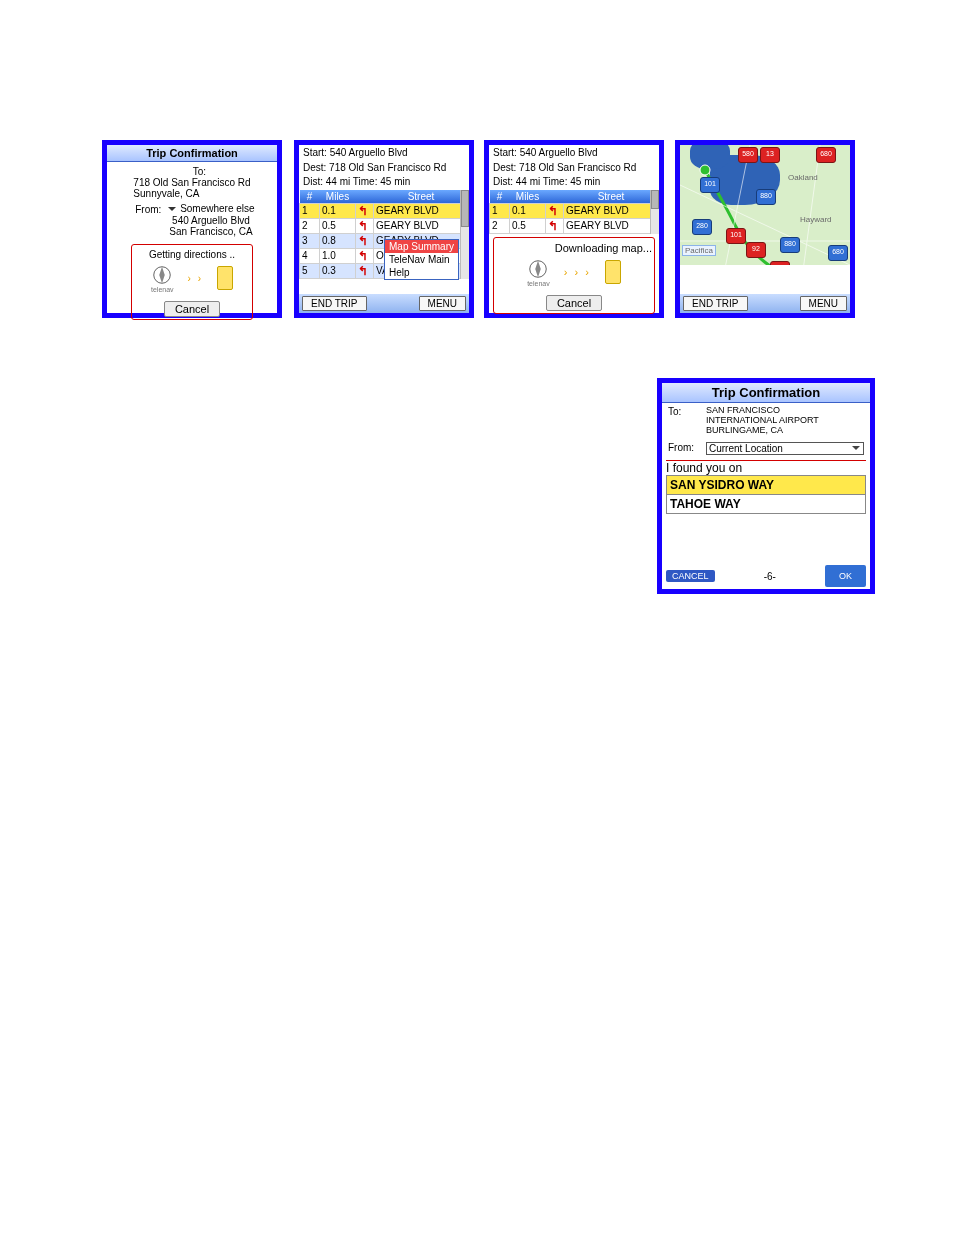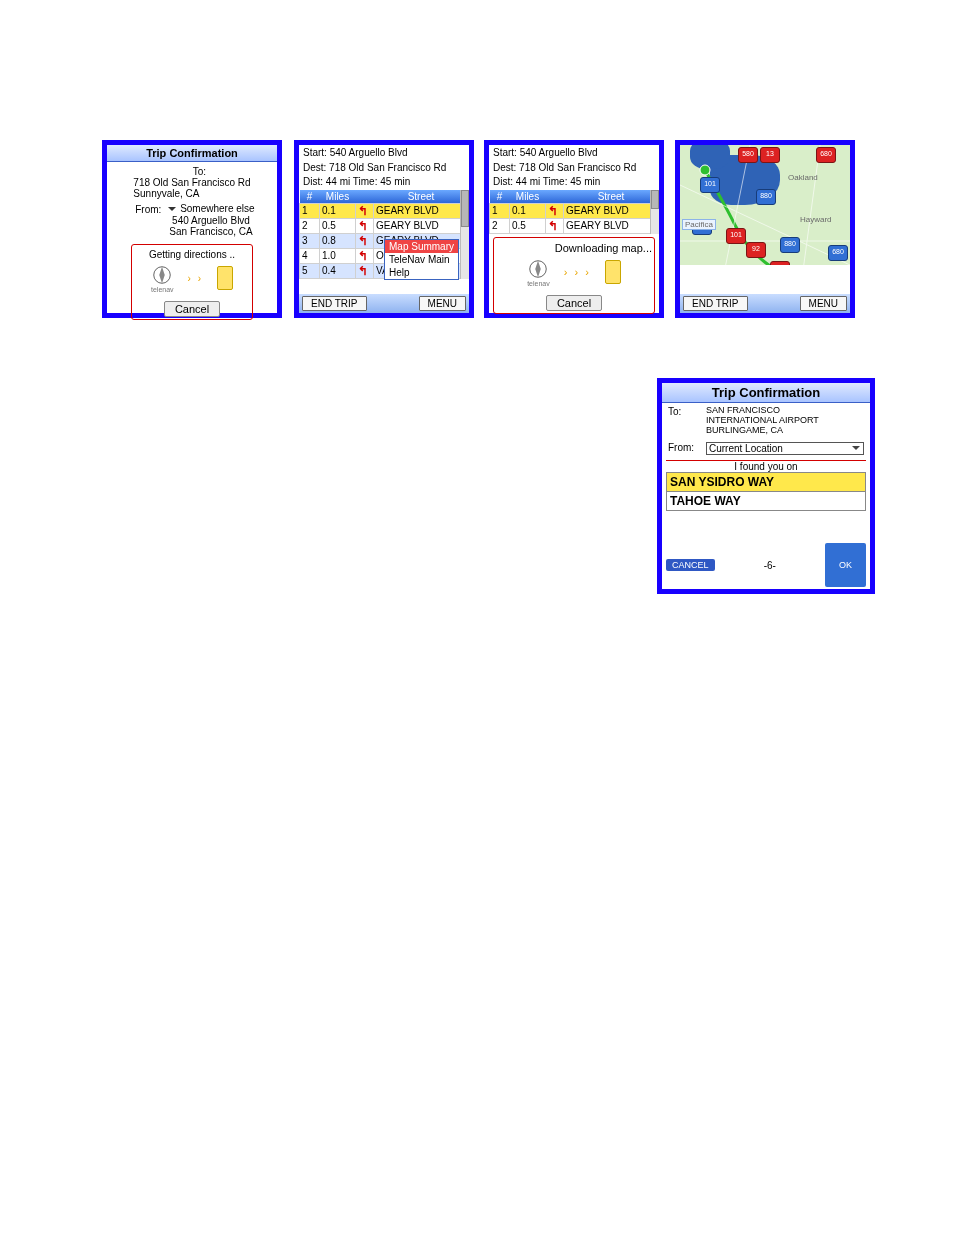--- a/index.html
+++ b/index.html
@@ -31,26 +31,26 @@
   .mapph .mapbg{height:120px;background:#d9eec9;position:relative;overflow:hidden}
   .water{position:absolute;background:#2f63b6}
   .shield{position:absolute;width:18px;height:14px;border-radius:3px;background:#d22;border:1px solid #7a1515;color:#fff;font-size:7px;text-align:center;line-height:12px}
   .shieldb{background:#316fd4;border-color:#173c7a}
   .city{position:absolute;font-size:8px;color:#6a6a6a}
   .phone2{position:absolute;width:218px;height:216px;box-sizing:border-box;border:5px solid #1800ff;background:#fff}
   .row2{display:flex;align-items:flex-start;font-size:10px;padding:3px 6px;gap:6px}
   .row2 label{width:32px}
   .sel2{flex:1;border:1px solid #555;padding:0 14px 0 2px;position:relative;background:#fff}
   .sel2:after{content:"";position:absolute;right:3px;top:50%;margin-top:-2px;border:4px solid transparent;border-top-color:#444}
-  .found{text-align:center;font-size:10px;margin:2px 4px 0;border-top:1px solid #d30000}
+  .found{text-align:left;font-size:12px;margin:2px 4px 0;border-top:1px solid #d30000}
   .yrow{margin:0 4px;padding:2px 3px;font-weight:bold;font-size:12px;background:#ffe84b;border:1px solid #888;border-bottom:none}
   .wrow{margin:0 4px;padding:2px 3px;font-weight:bold;font-size:12px;background:#fff;border:1px solid #888}
   .foot2{position:absolute;left:0;right:0;bottom:0;display:flex;justify-content:space-between;align-items:center;padding:2px 4px;font-size:10px}
   .pillc{background:#2f58c4;color:#fff;font-size:9px;padding:1px 6px;border-radius:2px}
-  .pillok{background:#316fd4;color:#fff;font-size:9px;padding:17px 14px;border-radius:2px}
+  .pillok{background:#316fd4;color:#fff;font-size:9px;padding:6px 14px;border-radius:2px}
 
   
   #p1{left:102px;top:140px}
   #p2{left:294px;top:140px}
   #p3{left:484px;top:140px}
   #p4{left:675px;top:140px}
   #p5{left:657px;top:378px}
 </style>
 </head>
 <body>
@@ -120,21 +120,21 @@
               <td>GEARY BLVD</td>
             </tr>
         <tr>
               <td>4</td>
               <td>1.0</td>
               <td><span class="turn">↱</span></td>
               <td>OFARI</td>
             </tr>
         <tr class="bl">
               <td>5</td>
-              <td>0.4</td>
+              <td>0.3</td>
               <td><span class="turn">↱</span></td>
               <td>VAN N</td>
             </tr>
       </tbody>
         </table>
       <div class="scroll-track">
           <div class="scroll-thumb"></div>
         </div>
       <div class="menu-pop" style="right:10px;bottom:-1px">
         <div class="sel">Map Summary</div>
@@ -216,21 +216,21 @@
       <div class="shield" style="left:46px;top:83px">101</div>
       <div class="shield" style="left:66px;top:97px">92</div>
       <div class="shield shieldb" style="left:100px;top:92px">880</div>
       <div class="shield" style="left:90px;top:116px">237</div>
       <div class="shield shieldb" style="left:52px;top:126px">280</div>
       <div class="shield shieldb" style="left:128px;top:126px">101</div>
       <div class="shield" style="left:76px;top:133px">85</div>
       <div class="shield shieldb" style="left:148px;top:100px">680</div>
       <div class="city" style="left:108px;top:28px">Oakland</div>
       <div class="city" style="left:120px;top:70px">Hayward</div>
-      <div class="city" style="left:2px;top:74px;background:#eaf3ff;padding:0 2px;border:1px solid #8cb3e8">Pacifica</div>
+      <div class="city" style="left:2px;top:100px;background:#eaf3ff;padding:0 2px;border:1px solid #8cb3e8">Pacifica</div>
     </div>
     <div class="soft">
       <span class="sbtn">END TRIP</span>
       <span class="sbtn">MENU</span>
     </div>
   </div>
 
   <div class="phone2" id="p5">
     <div class="hdr" style="font-size:13px">Trip Confirmation</div>
     <div class="row2">

